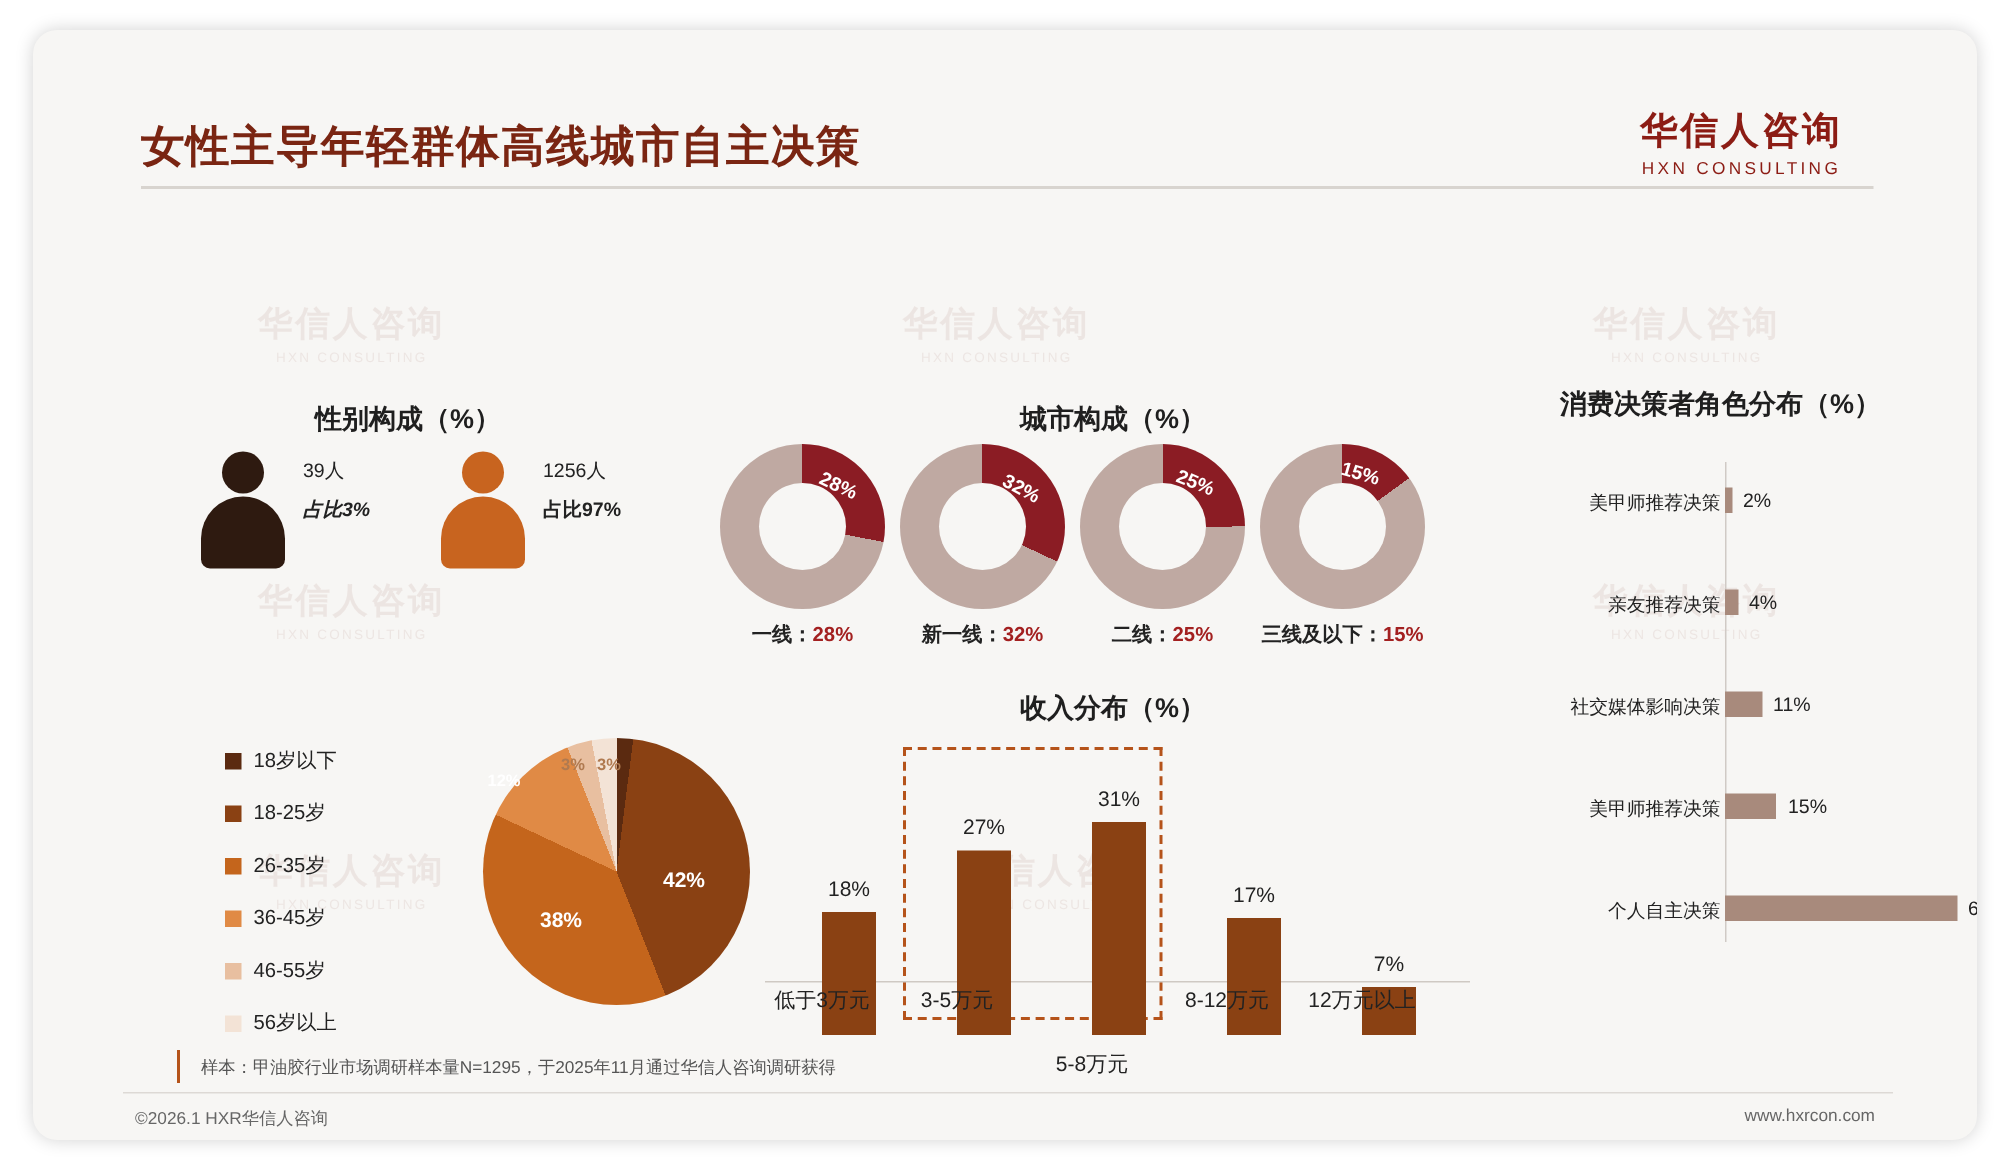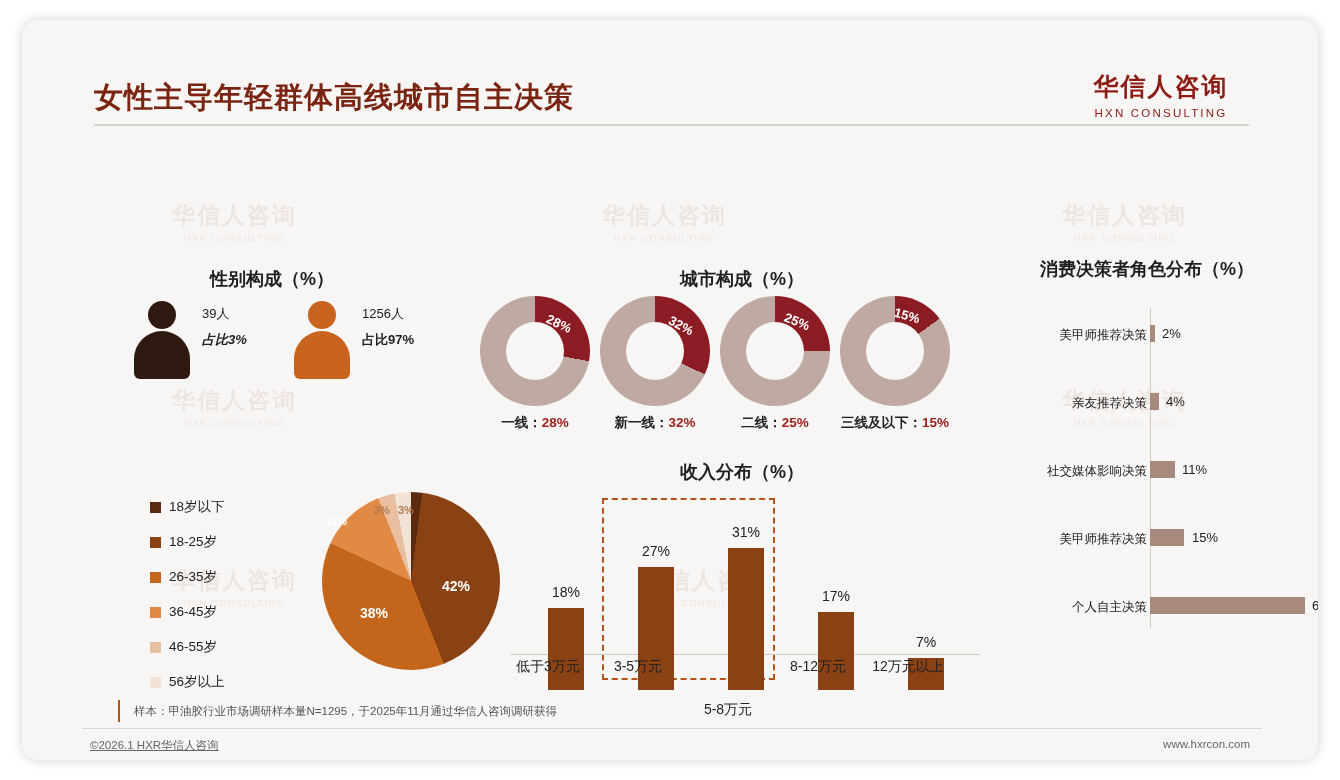--- a/index.html
+++ b/index.html
@@ -103,21 +103,21 @@
   .hb{position:absolute;height:17px;background:#a88a7c;}
   .hb-val{position:absolute;font-size:13px;color:#222;white-space:nowrap;}
   .hb-axis{position:absolute;left:1128px;top:288px;width:1px;height:320px;background:#d0cac5;}
 
   
   .sample{
     position:absolute;left:112px;top:684px;font-size:11.5px;color:#555;white-space:nowrap;
   }
   .sample-line{position:absolute;left:96px;top:680px;width:2px;height:22px;background:#b5531a;}
   .foot-line{position:absolute;left:60px;top:708px;width:1180px;height:1px;background:#ddd9d5;}
-  .foot-left{position:absolute;left:68px;top:718px;font-size:11.5px;color:#666;text-decoration:underline;}
+  .foot-left{position:absolute;left:68px;top:718px;font-size:11.5px;color:#666;}
   .foot-right{position:absolute;right:68px;top:718px;font-size:11.5px;color:#666;}
 </style>
 </head>
 <body>
 
 <div id="slide">
 
   <div class="header">
     <div class="title">女性主导年轻群体高线城市自主决策</div>
     <div class="title-underline"></div>

